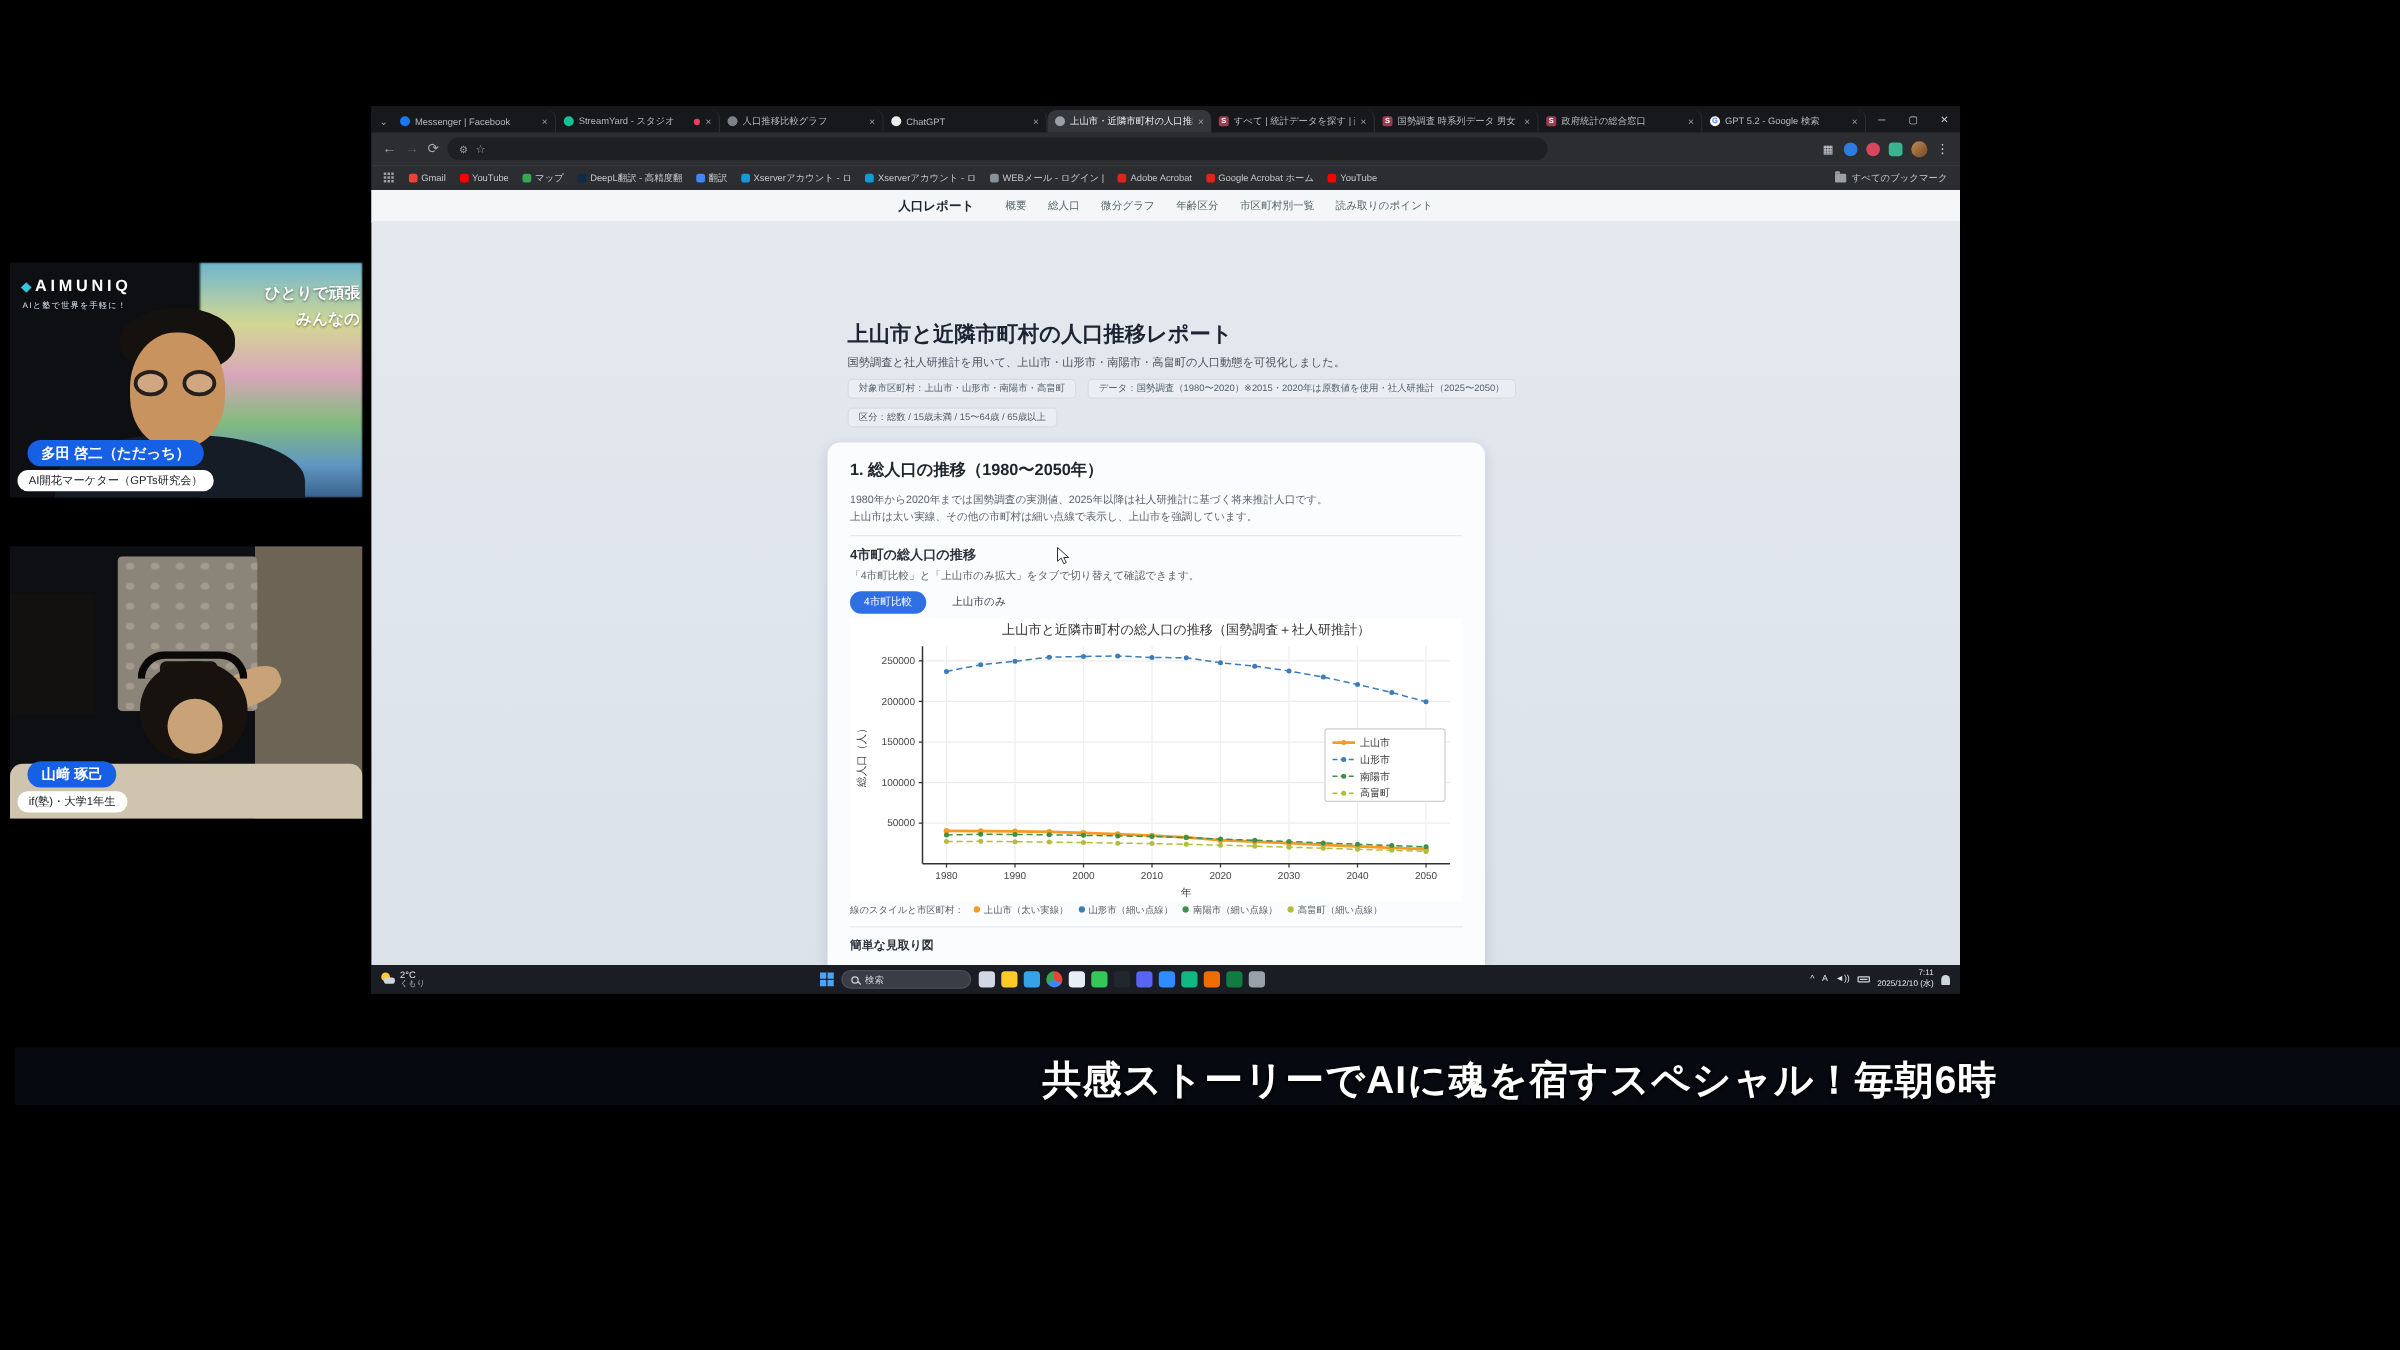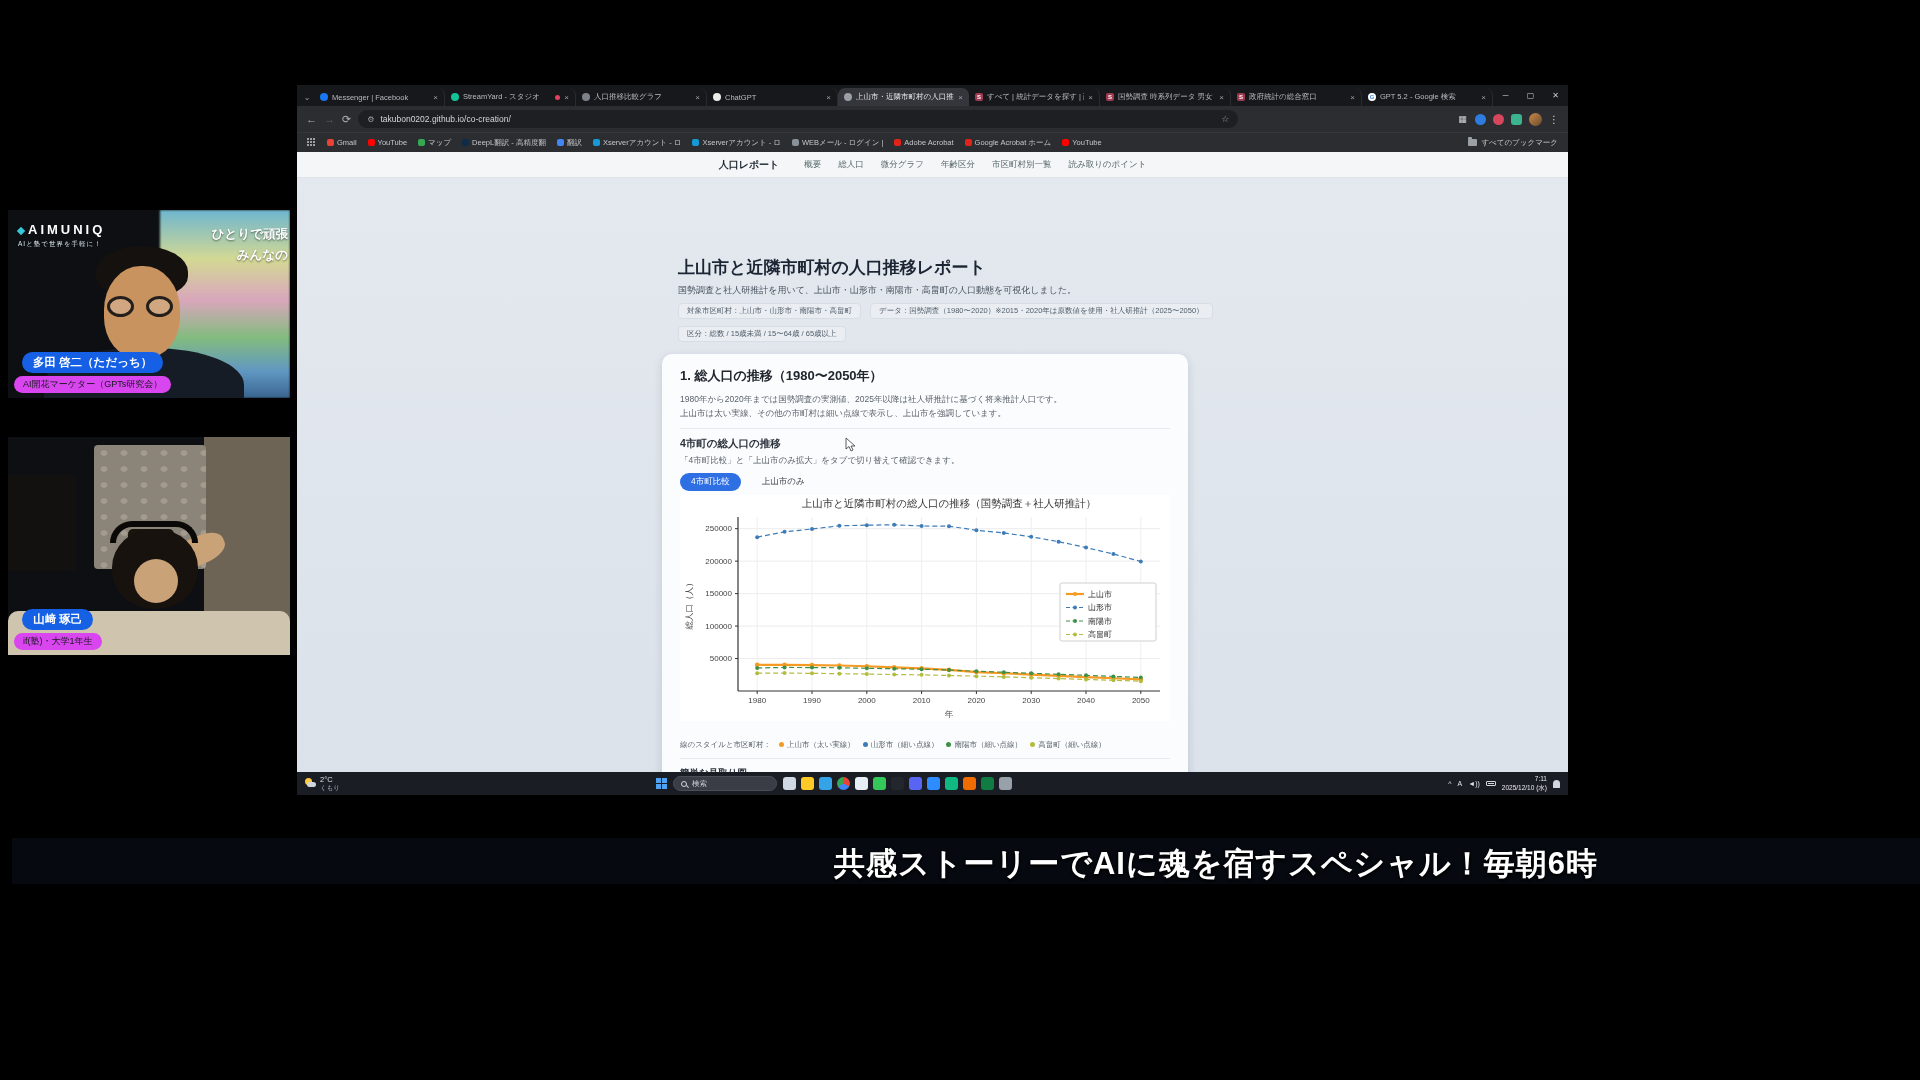--- a/index.html
+++ b/index.html
@@ -64,21 +64,21 @@
   .card h2{font-size:13px;color:#20262e;margin-bottom:8px}
   .desc{font-size:8.5px;color:#5a626d;line-height:1.45;margin:2px 0}
   .sep{border:none;border-top:1px solid #e8eaee;margin:8px 0}
   .subhead{font-size:10.5px;font-weight:bold;color:#2a313b;margin-bottom:4px}
   .hint{font-size:8.5px;color:#5a626d;margin-bottom:6px}
   .tabsrow{display:flex;align-items:center;gap:10px;margin-bottom:4px}
   .pill{font-size:8.5px;padding:3px 11px;border-radius:11px}
   .pill.on{background:#2f6fe4;color:#fff}
   .pill.off{color:#3c434c}
   #chart{display:block;margin:0 auto}
-  .stylenote{display:flex;align-items:center;gap:8px;font-size:7.5px;color:#555e68;margin-top:19px;white-space:nowrap}
+  .stylenote{display:flex;align-items:center;gap:8px;font-size:7.5px;color:#555e68;margin-top:2px;white-space:nowrap}
   .dot{width:5px;height:5px;border-radius:50%;display:inline-block;margin-right:3px;vertical-align:middle}
   .sumhead{font-size:9.5px;font-weight:bold;color:#2a313b;margin:2px 0 3px}
 
   
   .taskbar{height:23px;background:#1b1d24;display:flex;align-items:center;padding:0 8px;gap:6px}
   .weather{display:flex;align-items:center;gap:4px;width:130px;color:#dfe4ea}
   .wicon{width:11px;height:11px;position:relative}
   .wicon .sun{position:absolute;left:0;top:0;width:7px;height:7px;border-radius:50%;background:#ffc93c}
   .wicon .cloud{position:absolute;left:2px;top:4px;width:9px;height:5px;border-radius:4px;background:#cfd6de}
   .wtemp{font-size:7.5px;line-height:1.2}
@@ -108,21 +108,21 @@
   .p1-hair{position:absolute;left:88px;top:36px;width:92px;height:52px;background:#14110e;border-radius:50% 50% 42% 42%}
   .p1-gl{position:absolute;width:27px;height:21px;border:3px solid #241f1b;border-radius:50%;background:rgba(235,240,250,.22)}
   .aim{position:absolute;left:10px;top:10px;color:#fff}
   .aim .mark{display:inline-block;width:6px;height:6px;background:#35c6d9;transform:rotate(45deg);margin-right:4px}
   .aim .t{font-size:13px;font-weight:bold;letter-spacing:3px;display:inline-block;vertical-align:middle}
   .aim .s{font-size:6.5px;color:#d9e6f0;letter-spacing:1px;margin-top:2px}
   .slogan{position:absolute;right:2px;top:14px;text-align:right;color:#fff;font-weight:bold;font-size:12.5px;
           line-height:1.65;text-shadow:0 1px 2px rgba(0,0,0,.55);white-space:nowrap}
   .badges{position:absolute;left:6px;bottom:5px;display:flex;flex-direction:column;align-items:center;gap:3px}
   .badge-blue{background:#1660e6;color:#fff;font-size:11.5px;font-weight:bold;padding:3px 11px;border-radius:13px}
-  .badge-white{background:#d946ef;color:#16191d;font-size:9px;padding:2px 9px;border-radius:10px}
+  .badge-white{background:#ffffff;color:#16191d;font-size:9px;padding:2px 9px;border-radius:10px}
   .room{position:absolute;inset:0;background:linear-gradient(180deg,#2b2archived,#2b2723 0%,#494138 42%,#6d6154 100%)}
   .wallR{position:absolute;right:0;top:0;width:86px;height:100%;background:#6e6456}
   .piano{position:absolute;left:0;top:38px;width:68px;height:96px;background:#13110f}
   .fp{position:absolute;left:86px;top:8px;width:112px;height:124px;background:#8b8478;border-radius:4px;
       background-image:radial-gradient(#a39b8d 3px,transparent 4px);background-size:20px 16px}
   .fpopen{position:absolute;left:120px;top:92px;width:46px;height:40px;background:#1a140f;border-radius:5px 5px 0 0}
   .couch{position:absolute;left:0;bottom:0;width:100%;height:44px;background:#cfc4ae;border-radius:10px 10px 0 0}
   .p2-hair{position:absolute;left:104px;top:92px;width:86px;height:80px;background:#17120e;border-radius:48%}
   .p2-face{position:absolute;left:126px;top:122px;width:44px;height:44px;background:#c9a277;border-radius:50%}
   .p2-hand{position:absolute;left:162px;top:100px;width:56px;height:28px;background:#c9a277;border-radius:42%;transform:rotate(-24deg)}
@@ -196,21 +196,20 @@
       <span>✕</span>
     </div>
   </div>
 
   <div class="toolbar">
     <span class="navbtn">←</span>
     <span class="navbtn dim">→</span>
     <span class="navbtn">⟳</span>
     <div class="omnibox">
       <span class="tune">⚙</span>
-      <span class="url">takubon0202.github.io/co-creation/</span>
       <span class="star">☆</span>
     </div>
     <div class="tbicons">
       <span class="tbicon">▦</span>
       <span class="tbicon" style="background:#2f7ce0"></span>
       <span class="tbicon" style="background:#d6475e"></span>
       <span class="tbicon" style="background:#3bb38f;border-radius:3px"></span>
       <span class="avatar"></span>
       <span class="kebab">⋮</span>
     </div>

